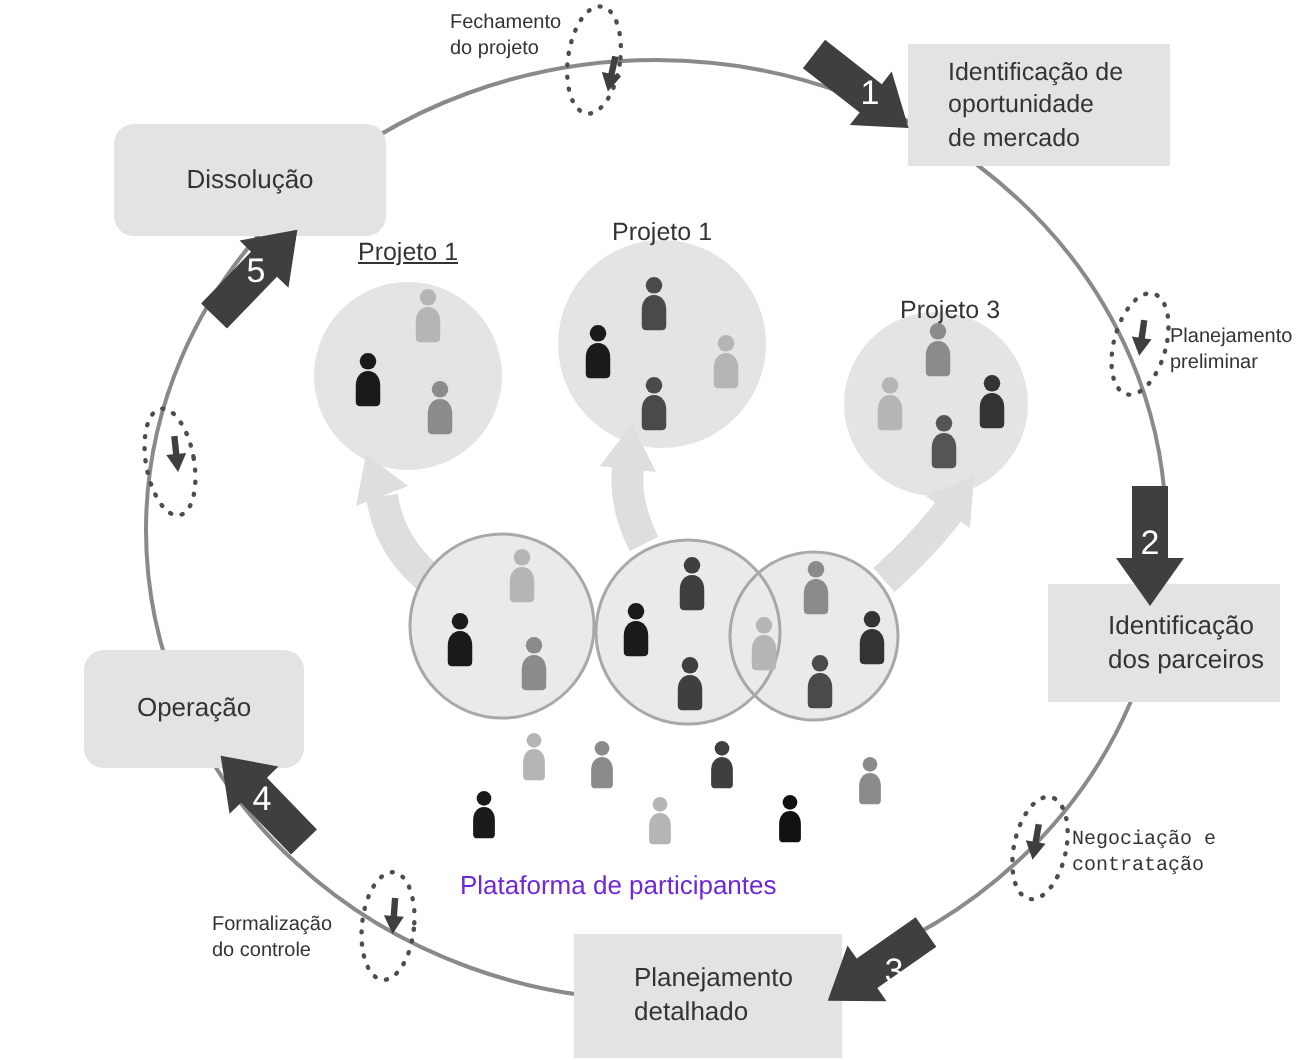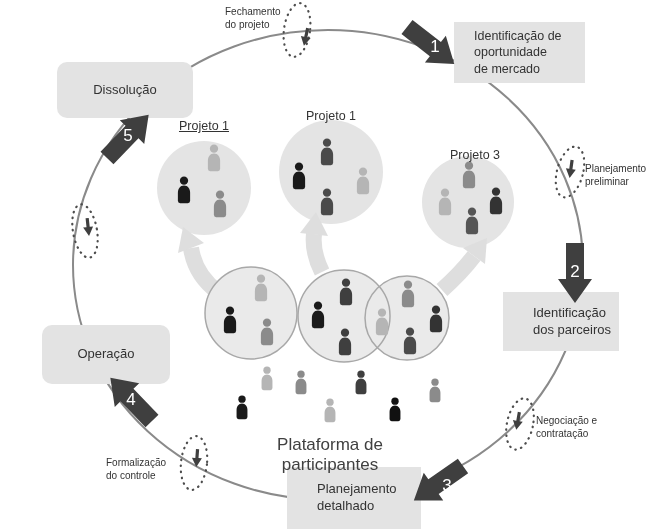--- a/index.html
+++ b/index.html
@@ -6,21 +6,21 @@
   #stage{position:relative;width:650px;height:530px;background:#ffffff;overflow:hidden;
          font-family:"Liberation Sans",sans-serif;color:#2b2b2b;}
   svg.layer{position:absolute;left:0;top:0;pointer-events:none;}
   .stage-box{position:absolute;background:#e3e3e3;display:flex;align-items:center;z-index:2;}
   .stage-box .txt{white-space:pre-line;font-size:13px;line-height:1.3;color:#333;}
   .centered{justify-content:center;text-align:left;border-radius:10px;}
   .leftpad .txt{text-align:left;}
   .small-label{position:absolute;font-size:10px;line-height:1.32;color:#333;
                white-space:pre-line;z-index:2;}
   .proj-label{position:absolute;font-size:12.5px;color:#333;text-align:center;width:90px;z-index:2;}
-  .platform-label{position:absolute;font-size:17px;color:#404040;text-align:center;width:200px;z-index:2;}
+  .platform-label{position:absolute;font-size:13px;color:#6d28d9;text-align:left;width:200px;z-index:2;}
   .num{position:absolute;color:#fff;font-size:17px;line-height:18px;width:16px;
        text-align:center;z-index:4;}
   .top-layer{z-index:3;}
 </style>
 </head>
 <body>
 
 <div id="stage">
 
   <svg class="layer" width="650" height="530" viewBox="0 0 650 530">
@@ -106,43 +106,43 @@
     <use href="#person" x="387" y="397" width="16" height="25" fill="#111111"></use>
     <use href="#person" x="427" y="378" width="16" height="25" fill="#8b8b8b"></use>
   </svg>
 
   <div class="stage-box leftpad" style="left:454px;top:22px;width:131px;height:61px;">
     <div class="txt" style="padding-left:20px;font-size:12.5px;">Identificação de
 oportunidade
 de mercado</div>
   </div>
 
-  <div class="stage-box leftpad" style="left:503px;top:292px;width:116px;height:59px;">
+  <div class="stage-box leftpad" style="left:524px;top:292px;width:116px;height:59px;">
     <div class="txt" style="padding-left:30px;">Identificação
 dos parceiros</div>
   </div>
 
   <div class="stage-box leftpad" style="left:287px;top:467px;width:134px;height:62px;">
     <div class="txt" style="padding-left:30px;">Planejamento
 detalhado</div>
   </div>
 
-  <div class="stage-box centered" style="left:42px;top:325px;width:128px;height:59px;">
+  <div class="stage-box centered" style="left:42px;top:325px;width:110px;height:59px;">
     <div class="txt">Operação</div>
   </div>
 
   <div class="stage-box centered" style="left:57px;top:62px;width:136px;height:56px;">
     <div class="txt">Dissolução</div>
   </div>
 
   <div class="small-label" style="left:225px;top:5px;">Fechamento
 do projeto</div>
   <div class="small-label" style="left:585px;top:162px;">Planejamento
 preliminar</div>
-  <div class="small-label" style="left:536px;top:414px;">Negociação e
+  <div class="small-label" style="left:536px;top:414px;font-family:Liberation Mono, monospace;">Negociação e
 contratação</div>
   <div class="small-label" style="left:106px;top:456px;">Formalização
 do controle</div>
 
   <div class="proj-label" style="left:159px;top:119px;text-decoration:underline;">Projeto 1</div>
   <div class="proj-label" style="left:286px;top:109px;">Projeto 1</div>
   <div class="proj-label" style="left:430px;top:148px;">Projeto 3</div>
   <div class="platform-label" style="left:230px;top:435px;">Plataforma de participantes</div>
 
   <svg class="layer top-layer" width="650" height="530" viewBox="0 0 650 530">

